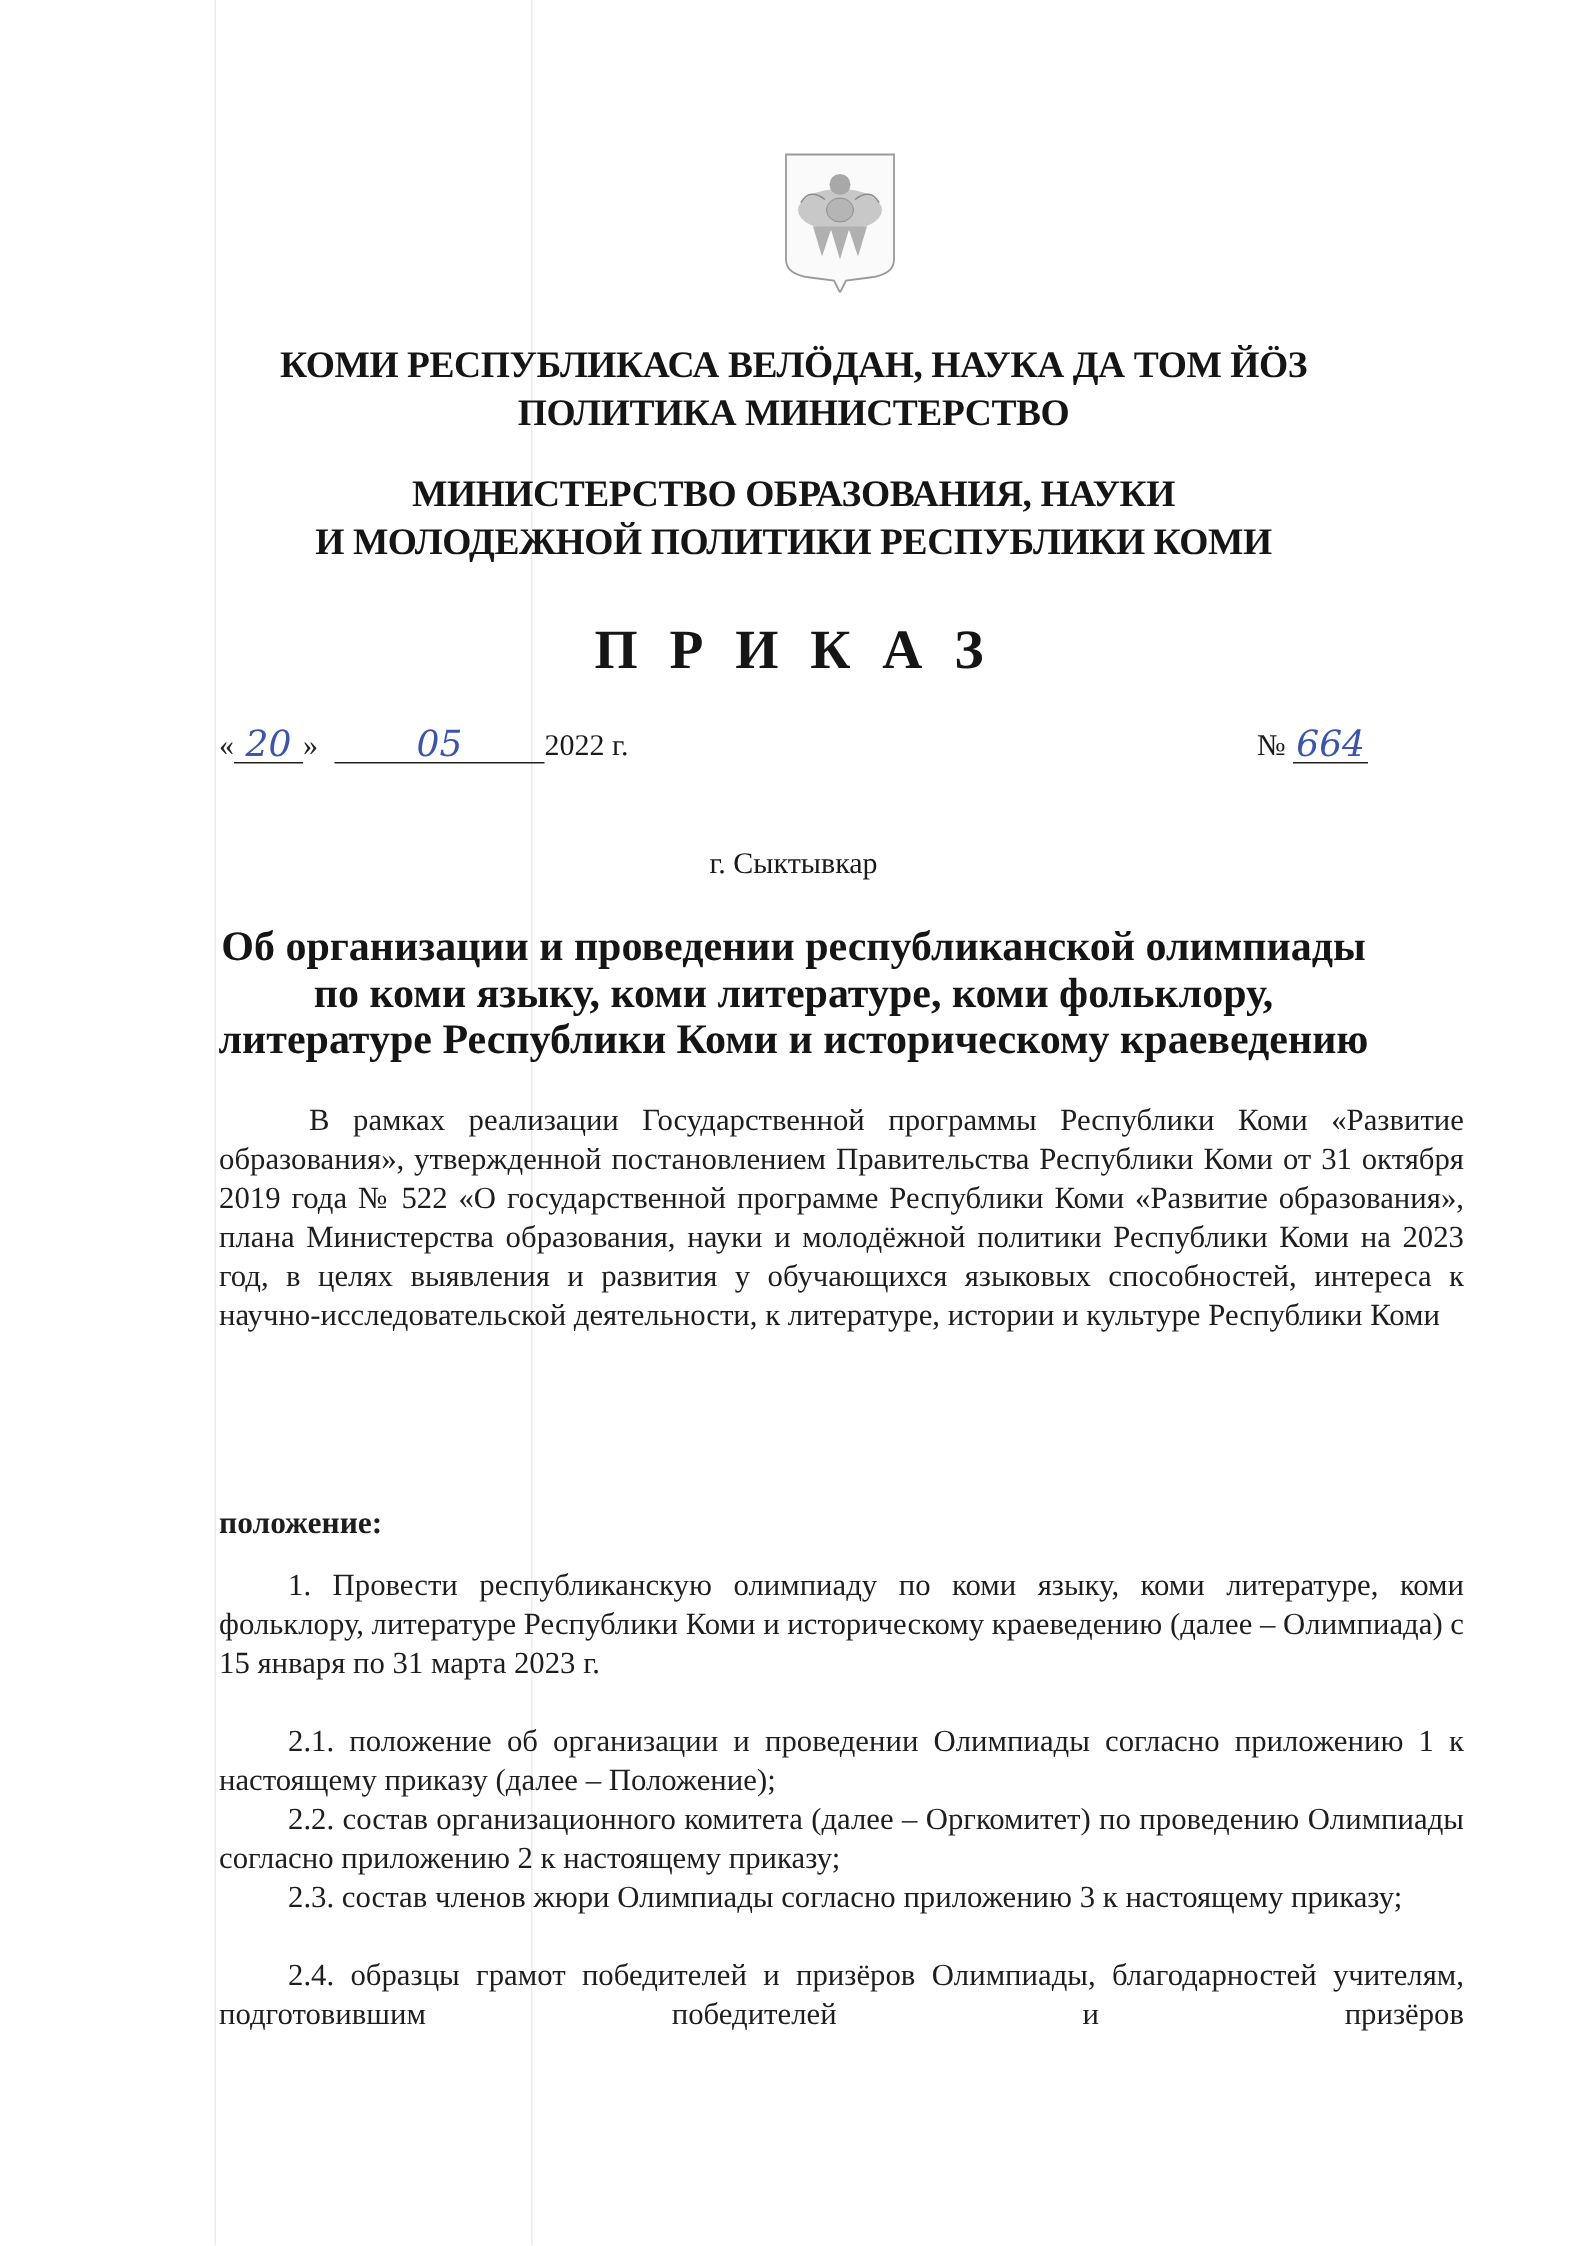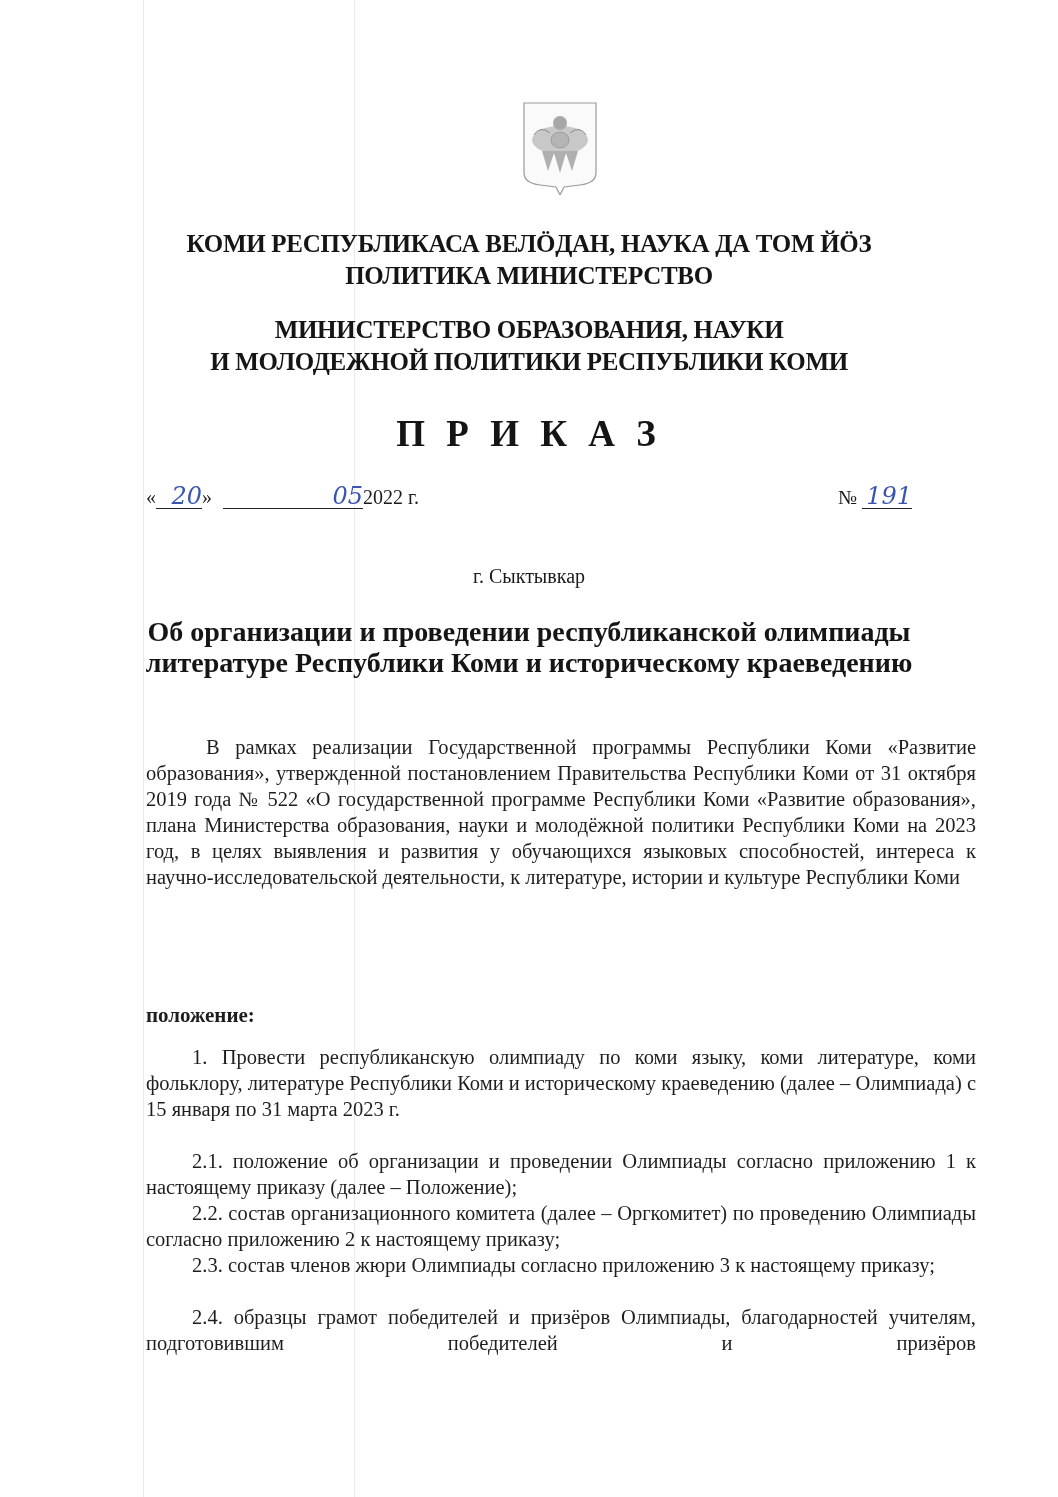--- a/index.html
+++ b/index.html
@@ -22,21 +22,21 @@
       font-weight: bold; font-size: 25px; letter-spacing: -0.3px; line-height: 32px;
       color: #151515;
     }
     .prikaz {
       position: absolute; left: 0; width: 1058px; text-align: center; top: 412px;
       font-weight: bold; font-size: 37px; letter-spacing: 6px; color: #151515;
     }
     .dateline { position: absolute; top: 482px; left: 146px; font-size: 20px; }
     .dateline .q { color: #222; }
     .hand { font-family: "DejaVu Serif", serif; font-style: italic; color: #3a55b0; font-size: 24px; }
-    .uline { display: inline-block; border-bottom: 1px solid #222; text-align: right; height: 26px; vertical-align: bottom; }
+    .uline { display: inline-block; border-bottom: 1px solid #222; text-align: center; height: 26px; vertical-align: bottom; }
     .numline { position: absolute; top: 482px; left: 838px; font-size: 20px; }
     .city { position: absolute; top: 565px; left: 0; width: 1058px; text-align: center; font-size: 20px; }
     .subject {
       position: absolute; top: 616px; left: 0; width: 1058px; text-align: center;
       font-weight: bold; font-size: 28px; line-height: 31px; color: #151515;
     }
     .para {
       position: absolute; left: 146px; width: 830px;
       font-size: 20.5px; line-height: 26px; text-align: justify; color: #1e1e1e;
     }
@@ -67,27 +67,28 @@
 
   <div class="prikaz">П Р И К А З</div>
 
   <div class="dateline">
     <span class="q">«</span><span class="uline" style="width:46px"><span class="hand">20</span></span><span class="q">»</span>
     <span class="uline" style="width:140px;margin-left:6px"><span class="hand">05</span></span><span>2022 г.</span>
   </div>
 
   <div class="numline">
     <span>№</span>
-    <span class="uline" style="width:50px"><span class="hand">191</span></span>
+    <span class="uline" style="width:50px"><span class="hand">664</span></span>
   </div>
 
   <div class="city">г. Сыктывкар</div>
 
   <div class="subject">
     <div>Об организации и проведении республиканской олимпиады</div>
+    <div>по коми языку, коми литературе, коми фольклору,</div>
     <div>литературе Республики Коми и историческому краеведению</div>
   </div>
 
   <div class="para indent" style="top:734px">В рамках реализации Государственной программы Республики Коми «Развитие образования», утвержденной постановлением Правительства Республики Коми от 31 октября 2019 года № 522 «О государственной программе Республики Коми «Развитие образования», плана Министерства образования, науки и молодёжной политики Республики Коми на 2023 год, в целях выявления и развития у обучающихся языковых способностей, интереса к научно-исследовательской деятельности, к литературе, истории и культуре Республики Коми</div>
 
   <div class="para bold" style="top:1002px;font-size:21px">положение:</div>
 
   <div class="para item" style="top:1044px">1. Провести республиканскую олимпиаду по коми языку, коми литературе, коми фольклору, литературе Республики Коми и историческому краеведению (далее – Олимпиада) с 15 января по 31 марта 2023 г.</div>
   <div class="para item" style="top:1148px">2.1. положение об организации и проведении Олимпиады согласно приложению 1 к настоящему приказу (далее – Положение);</div>
   <div class="para item" style="top:1200px">2.2. состав организационного комитета (далее – Оргкомитет) по проведению Олимпиады согласно приложению 2 к настоящему приказу;</div>

